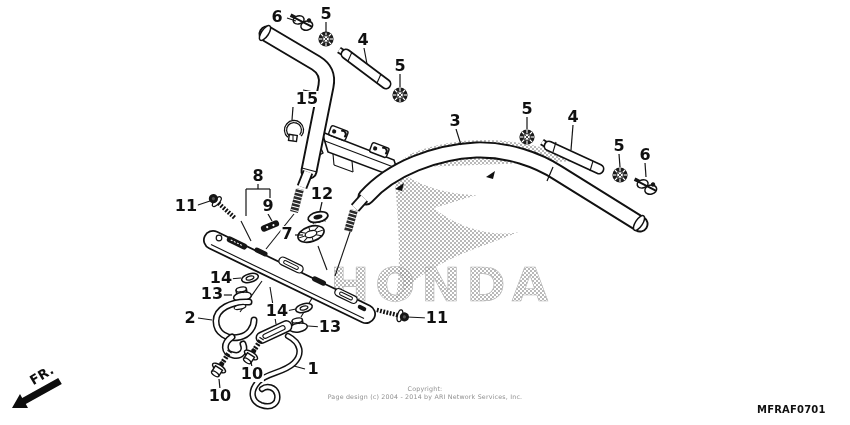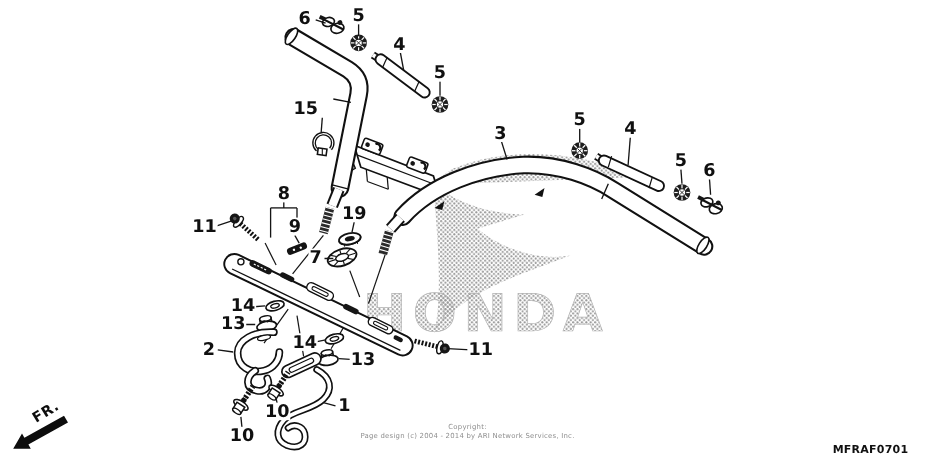--- a/index.html
+++ b/index.html
@@ -298,30 +298,30 @@
     <line x1="428" y1="318" x2="407" y2="317"></line>
   </g>
 
   <polygon fill="#0d0d0d" points="12,408 28,408 25.8,404 61.8,384 58.2,378 22.2,398 20,394"></polygon>
 </svg>
 
 <span class="callout" style="left:277px;top:17px">6</span>
 <span class="callout" style="left:326px;top:14px">5</span>
 <span class="callout" style="left:363px;top:40px">4</span>
 <span class="callout" style="left:400px;top:66px">5</span>
-<span class="callout" style="left:278px;top:99px">15</span>
+<span class="callout" style="left:307px;top:99px">15</span>
 <span class="callout" style="left:455px;top:121px">3</span>
 <span class="callout" style="left:527px;top:109px">5</span>
 <span class="callout" style="left:573px;top:117px">4</span>
 <span class="callout" style="left:619px;top:146px">5</span>
 <span class="callout" style="left:645px;top:155px">6</span>
 <span class="callout" style="left:258px;top:176px">8</span>
 <span class="callout" style="left:186px;top:206px">11</span>
 <span class="callout" style="left:268px;top:206px">9</span>
-<span class="callout" style="left:322px;top:194px">19</span>
+<span class="callout" style="left:322px;top:194px">12</span>
 <span class="callout" style="left:287px;top:234px">7</span>
 <span class="callout" style="left:221px;top:278px">14</span>
 <span class="callout" style="left:212px;top:294px">13</span>
 <span class="callout" style="left:190px;top:318px">2</span>
 <span class="callout" style="left:277px;top:311px">14</span>
 <span class="callout" style="left:330px;top:327px">13</span>
 <span class="callout" style="left:313px;top:369px">1</span>
 <span class="callout" style="left:252px;top:374px">10</span>
 <span class="callout" style="left:220px;top:396px">10</span>
 <span class="callout" style="left:437px;top:318px">11</span>

